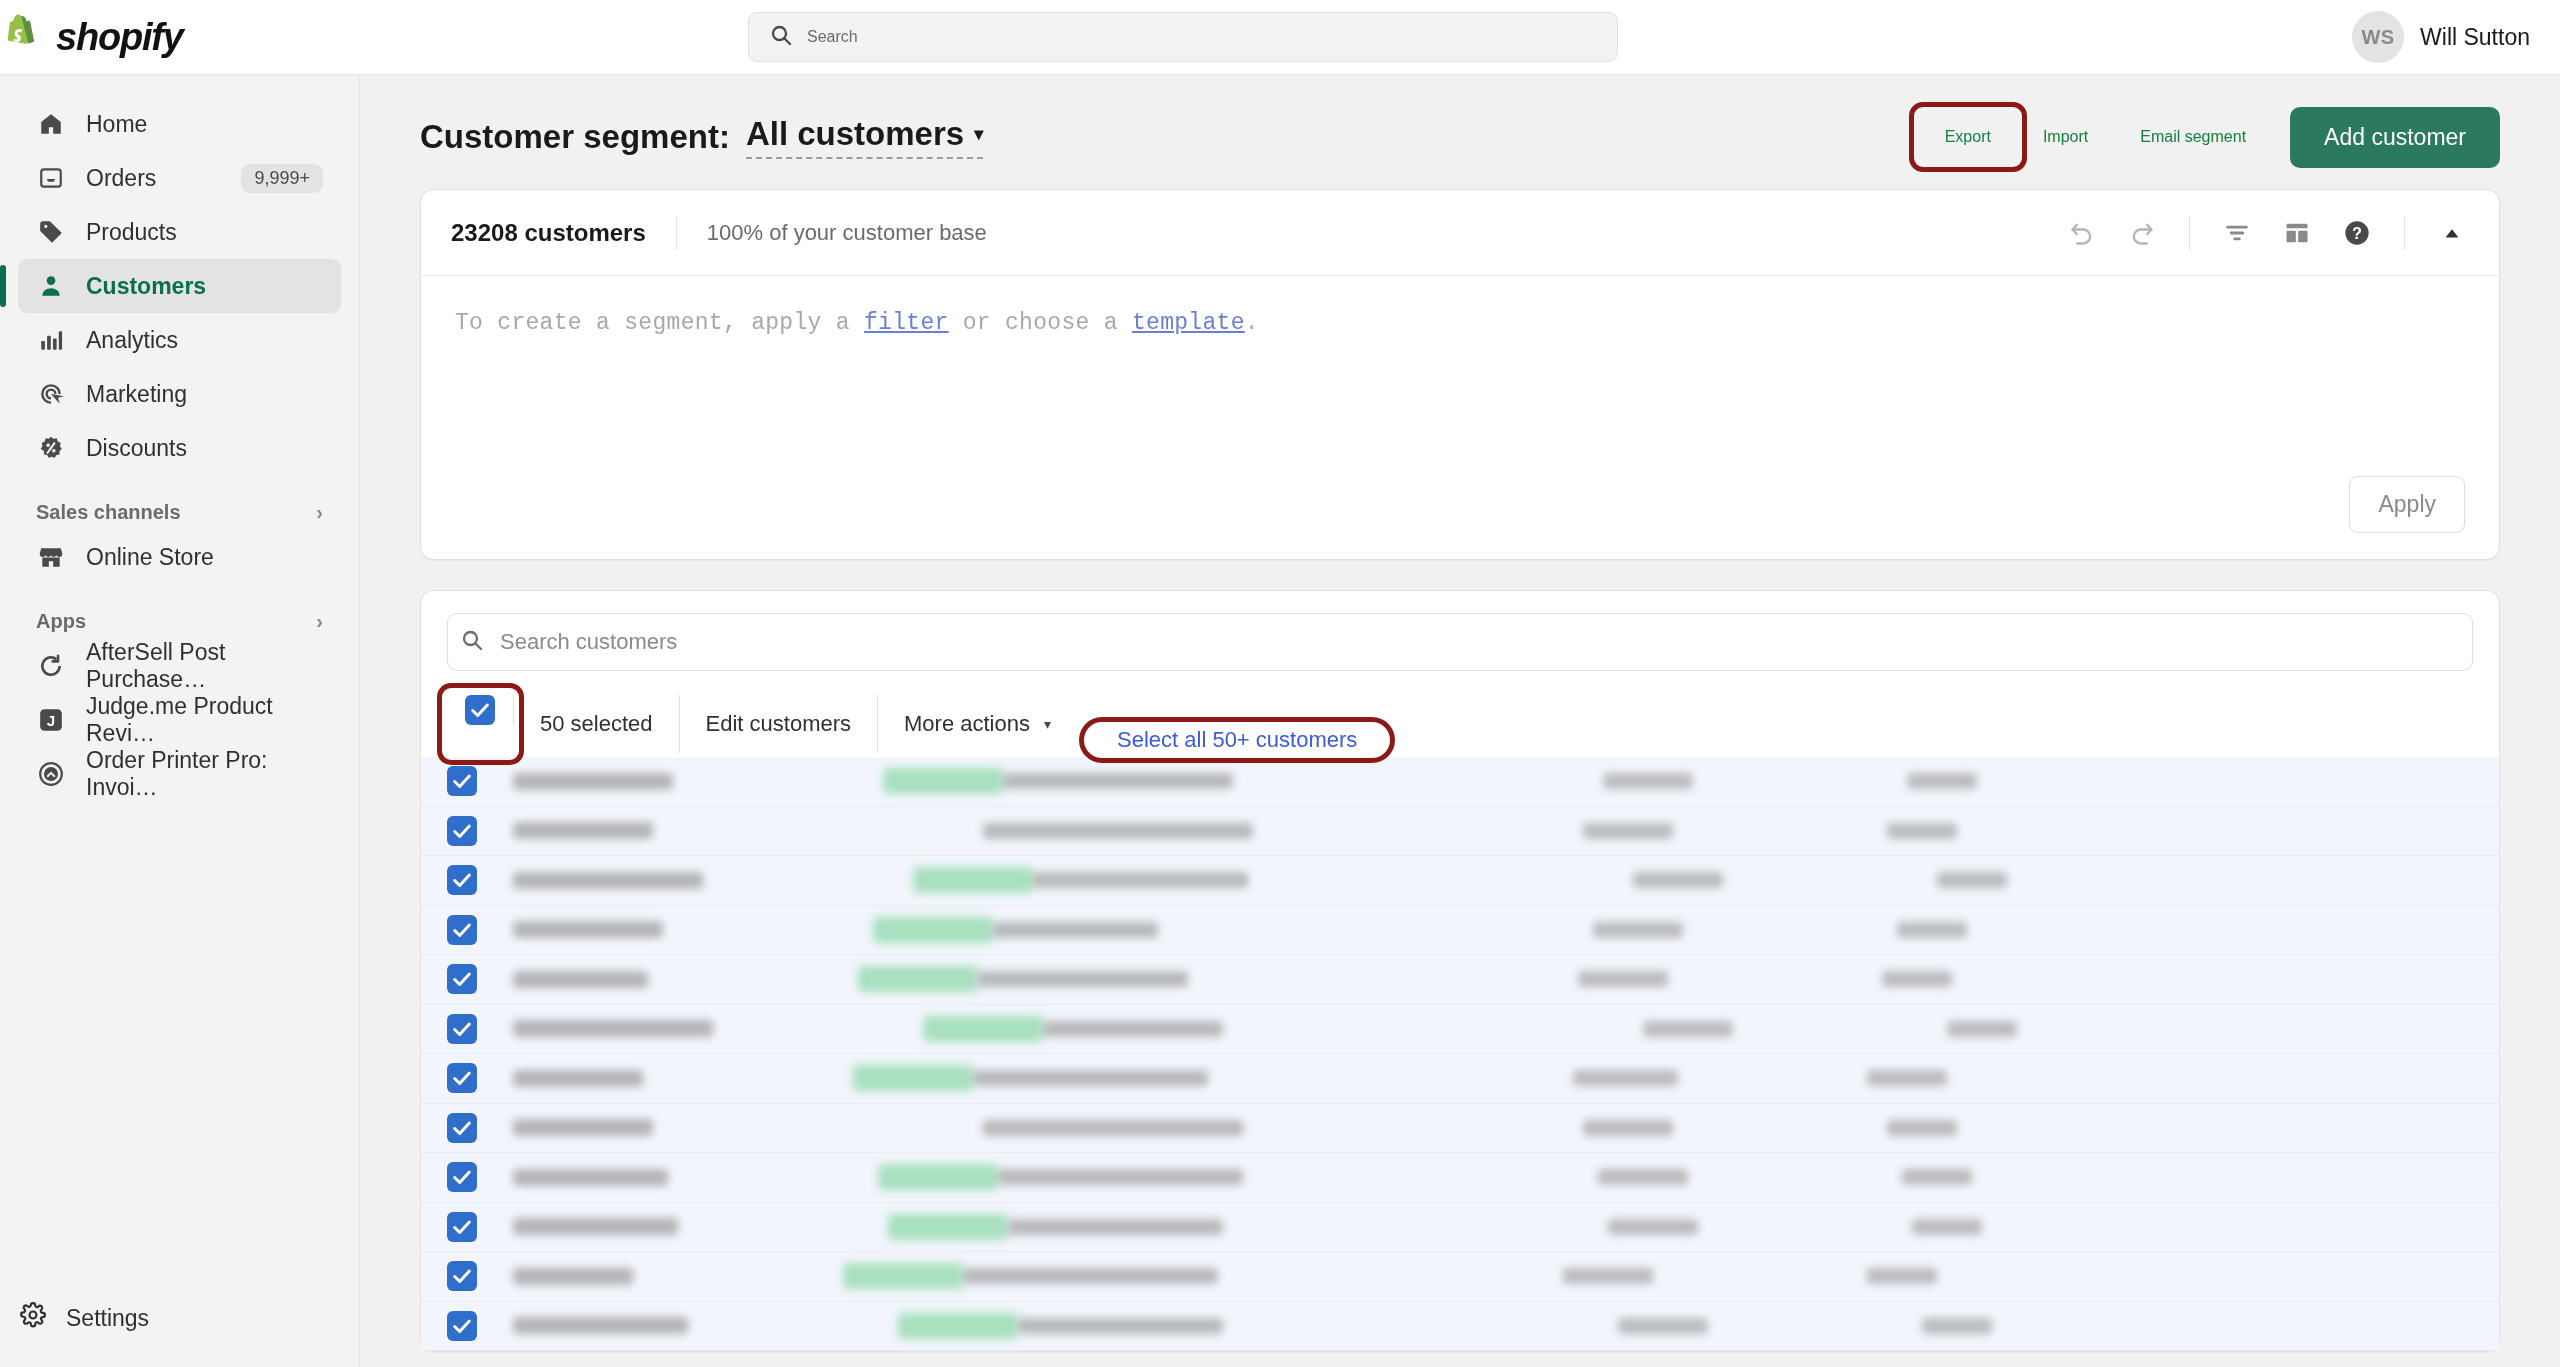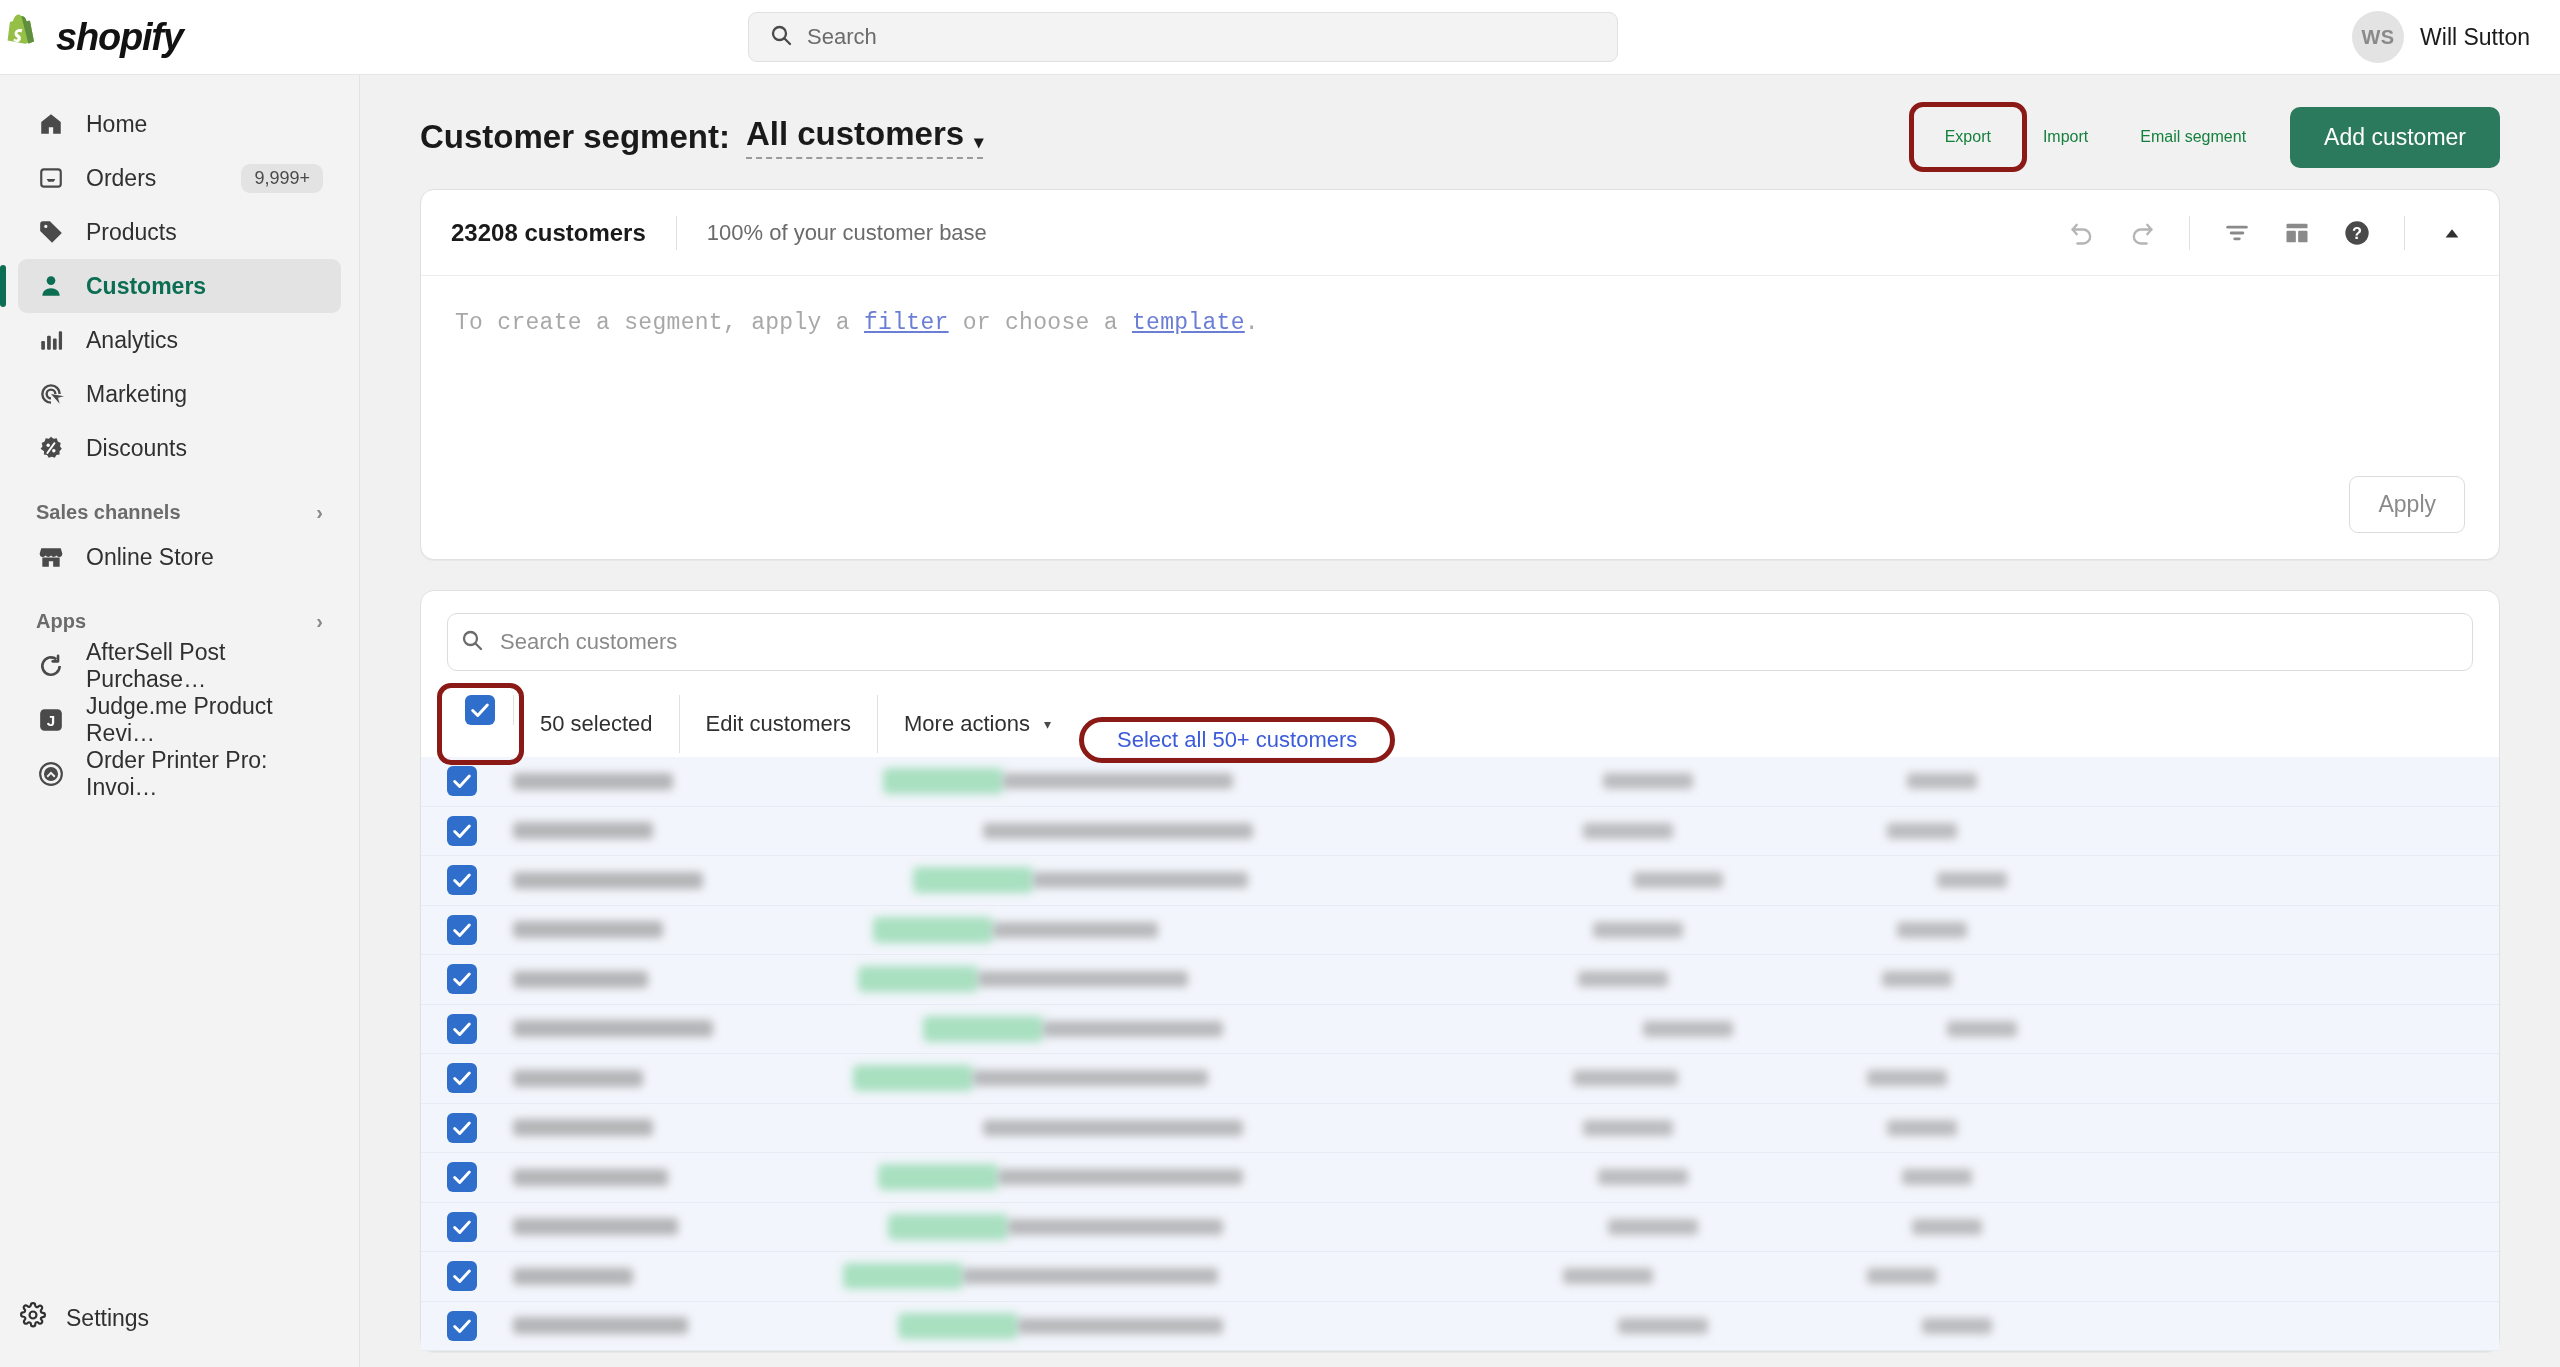--- a/index.html
+++ b/index.html
@@ -20,21 +20,21 @@
   .brand-logo { width: 42px; height: 46px; flex: 0 0 42px; }
   .brand-word {
     font-size: 38px; font-weight: 700; font-style: italic;
     letter-spacing: -1.2px; color: #121212;
   }
   .global-search {
     position: absolute; left: 748px; width: 870px; height: 50px;
     background: #f3f3f3; border: 1px solid #e0e0e0; border-radius: 9px;
     display: flex; align-items: center; padding: 0 20px; gap: 14px;
   }
-  .global-search .ph { font-size: 22px; color: #6b6b6b; }
+  .global-search .ph { font-size: 16px; color: #6b6b6b; }
   .user-chip {
     position: absolute; right: 30px; display: flex; align-items: center; gap: 16px;
   }
   .avatar {
     width: 52px; height: 52px; border-radius: 50%; background: #e3e3e3;
     color: #8a8a8a; font-size: 20px; font-weight: 600;
     display: flex; align-items: center; justify-content: center; letter-spacing: .5px;
   }
   .user-name { font-size: 23px; color: #1a1a1a; }
 
@@ -73,21 +73,21 @@
   }
 
   
   .main { flex: 1 1 auto; min-width: 0; overflow: hidden; background: #f1f1f1; padding: 0 60px; }
 
   .page-head {
     display: flex; align-items: center; height: 110px; padding-top: 14px;
   }
   .page-title { font-size: 33px; font-weight: 700; color: #1a1a1a; }
   .seg-select {
-    display: inline-flex; align-items: flex-end; gap: 10px; margin-left: 16px;
+    display: inline-flex; align-items: center; gap: 10px; margin-left: 16px;
     font-size: 33px; font-weight: 600; color: #1a1a1a; cursor: pointer;
     border-bottom: 2px dashed #9b9b9b; padding-bottom: 4px;
   }
   .seg-caret { font-size: 18px; color: #1a1a1a; }
   .head-actions { margin-left: auto; display: flex; align-items: center; gap: 0; }
   .btn-plain {
     font-size: 16px; color: #15803d; background: transparent; border: none;
     padding: 14px 26px; border-radius: 9px; cursor: pointer;
   }
   .btn-primary {

